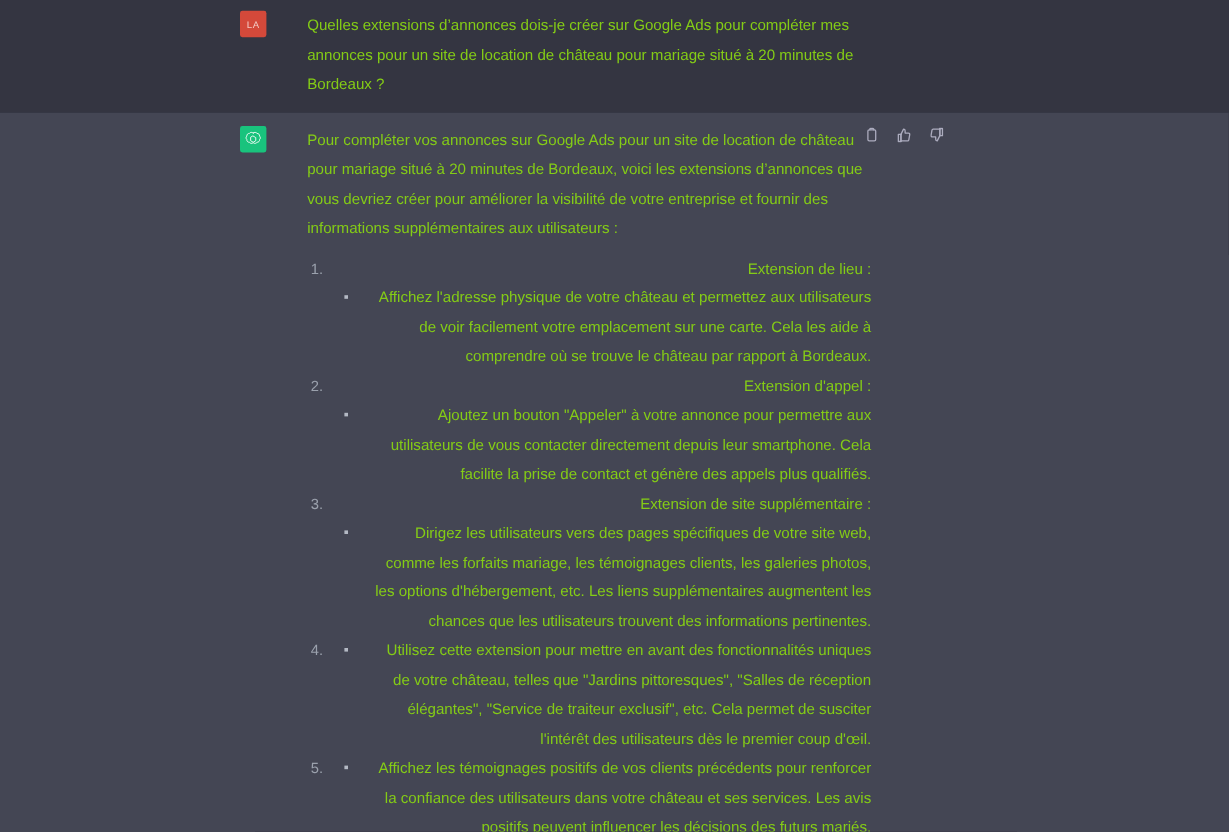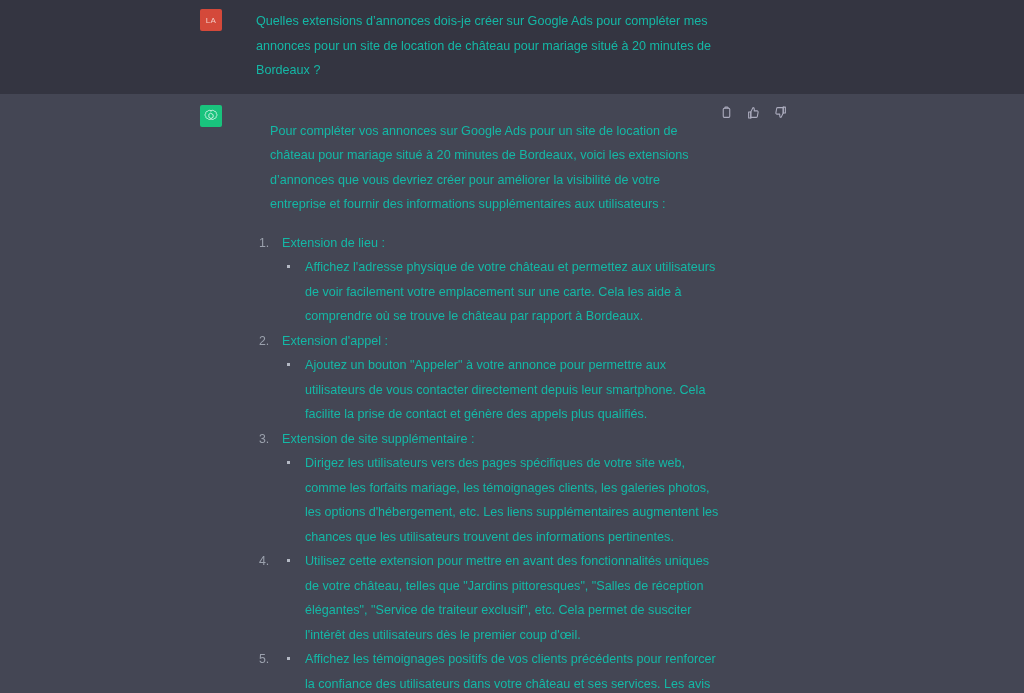--- a/index.html
+++ b/index.html
@@ -81,38 +81,39 @@
   .body-col {
     flex: 1 1 auto;
     padding-left: 34px;
     padding-right: 240px;
     min-width: 0;
   }
 
   .msg-text {
     font-size: 12.6px;
     line-height: 24.5px;
-    color: #14b8a6;
+    color: #84cc16;
     max-width: 470px;
   }
-  .msg-text p { margin: 14px; }
+  .msg-text p { margin: 0; }
   .msg-text p + ol { margin-top: 9px; }
 
   
   ol.top-list {
     list-style: none;
     counter-reset: li;
     margin: 0;
     padding: 0;
   }
   ol.top-list > li {
     counter-increment: li;
     position: relative;
     padding-left: 26px;
     margin: 0;
+    text-align: right;
   }
   ol.top-list > li::before {
     content: counter(li) ".";
     position: absolute;
     left: 3px;
     top: 0;
     color: #9ba1ad;
     font-size: 12.3px;
     line-height: 24.5px;
   }

